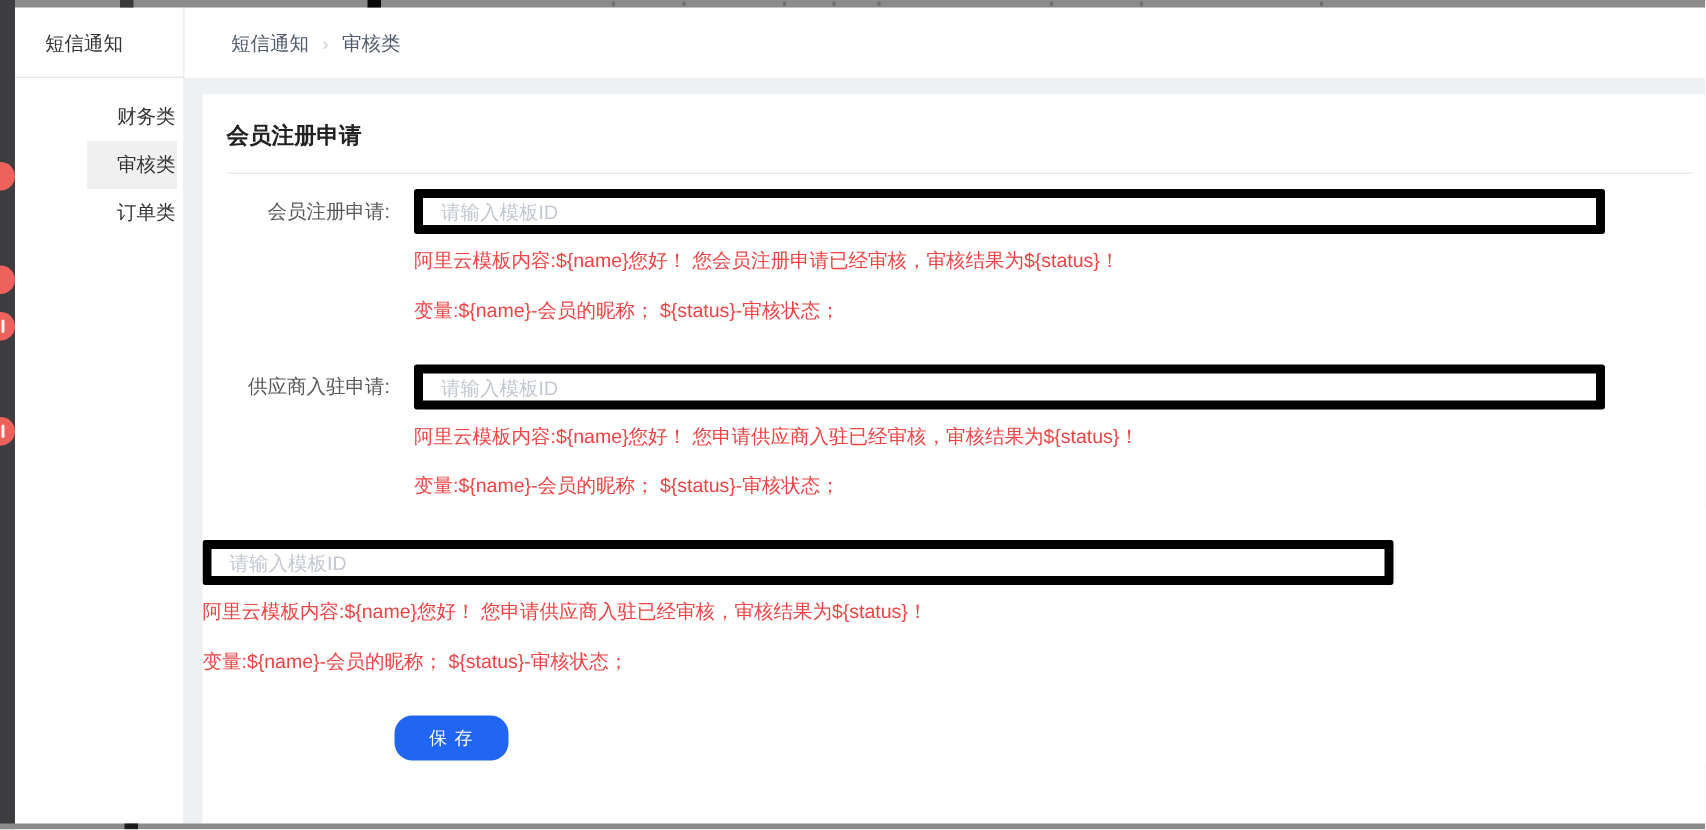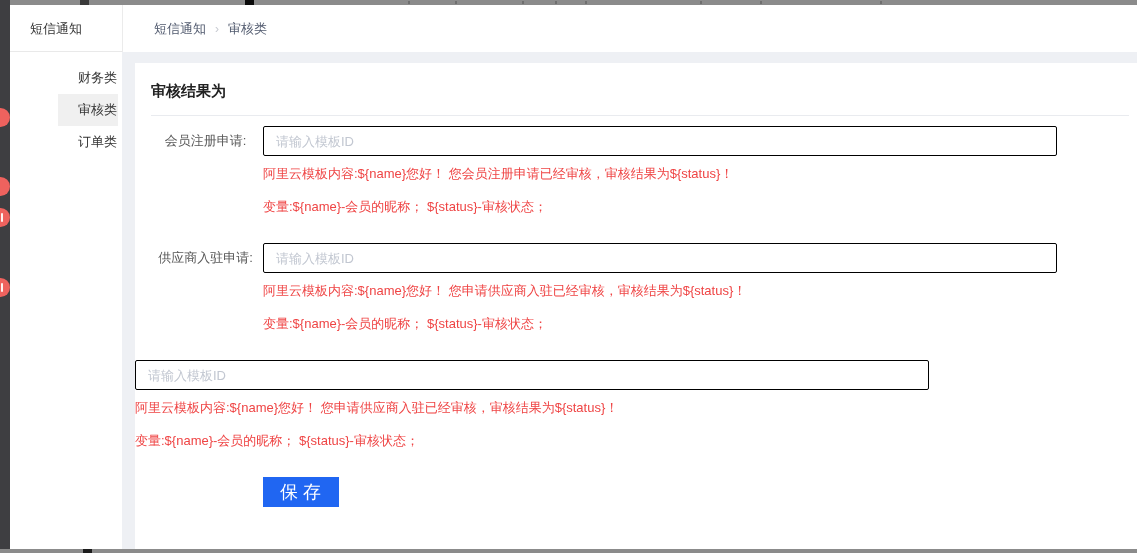--- a/index.html
+++ b/index.html
@@ -40,35 +40,35 @@
   .crumb { color:#515a6e; }
   .crumb-sep { color:#c7cad1; margin:0 9px; font-size:12px; }
   .content-bg { flex:1; position:relative; }
   .card { position:absolute; left:13px; top:11px; right:0; bottom:0; background:#fff; overflow:hidden; }
 
   .page-title { margin:18px 0 0 16px; font-size:15px; font-weight:bold; color:#222; line-height:20px; }
   .title-divider { height:1px; background:#e9ebef; margin:14px 8px 0 16px; }
 
   .form { margin-top:10px; }
   .form-row { display:flex; margin-bottom:26px; }
-  .form-label { flex:none; width:109px; margin-left:16px; margin-right:3px; text-align:center; line-height:30px; color:#595959; white-space:nowrap; }
+  .form-label { flex:none; width:109px; margin-left:16px; margin-right:16px; text-align:right; line-height:30px; color:#595959; white-space:nowrap; }
   .form-field { flex:1; min-width:0; }
   .tpl-input {
-    width:794px; height:30px; border:1px solid #000000; border-radius:2px;
+    width:794px; height:30px; border:6px solid #000000; border-radius:2px;
     padding:0 12px; font-size:13px; color:#333; outline:none; background:#fff;
     font-family:"Liberation Sans","DejaVu Sans",sans-serif;
   }
   .tpl-input::placeholder { color:#c2c7d1; }
   .helper { margin-top:8px; color:#ef4444; line-height:20px; }
   .helper.vars { margin-top:13px; }
 
   .save-btn {
     display:block; margin:21px 0 13px 128px; width:76px; height:30px;
-    background:#2066f2; color:#fff; border:none; border-radius:0;
-    font-size:18px; letter-spacing:5px; text-indent:4px; cursor:pointer;
+    background:#2066f2; color:#fff; border:none; border-radius:12px;
+    font-size:12px; letter-spacing:5px; text-indent:4px; cursor:pointer;
     font-family:"Liberation Sans","DejaVu Sans",sans-serif;
   }
 </style>
 </head>
 <body>
 
 <div class="screen">
 
   <div class="topbar">
     <div class="seg seg-a"></div>
@@ -109,21 +109,21 @@
 
       <header class="crumb-bar">
         <span class="crumb">短信通知</span>
         <span class="crumb-sep">›</span>
         <span class="crumb">审核类</span>
       </header>
 
       <div class="content-bg">
         <div class="card">
 
-          <h2 class="page-title">审核结果为</h2>
+          <h2 class="page-title">会员注册申请</h2>
           <div class="title-divider"></div>
 
           <div class="form">
 
             <div class="form-row">
               <label class="form-label">会员注册申请:</label>
               <div class="form-field">
                 <input class="tpl-input" type="text" placeholder="请输入模板ID" style="">
                 <p class="helper">阿里云模板内容:${name}您好！ 您会员注册申请已经审核，审核结果为${status}！</p>
                 <p class="helper vars">变量:${name}-会员的昵称； ${status}-审核状态；</p>

